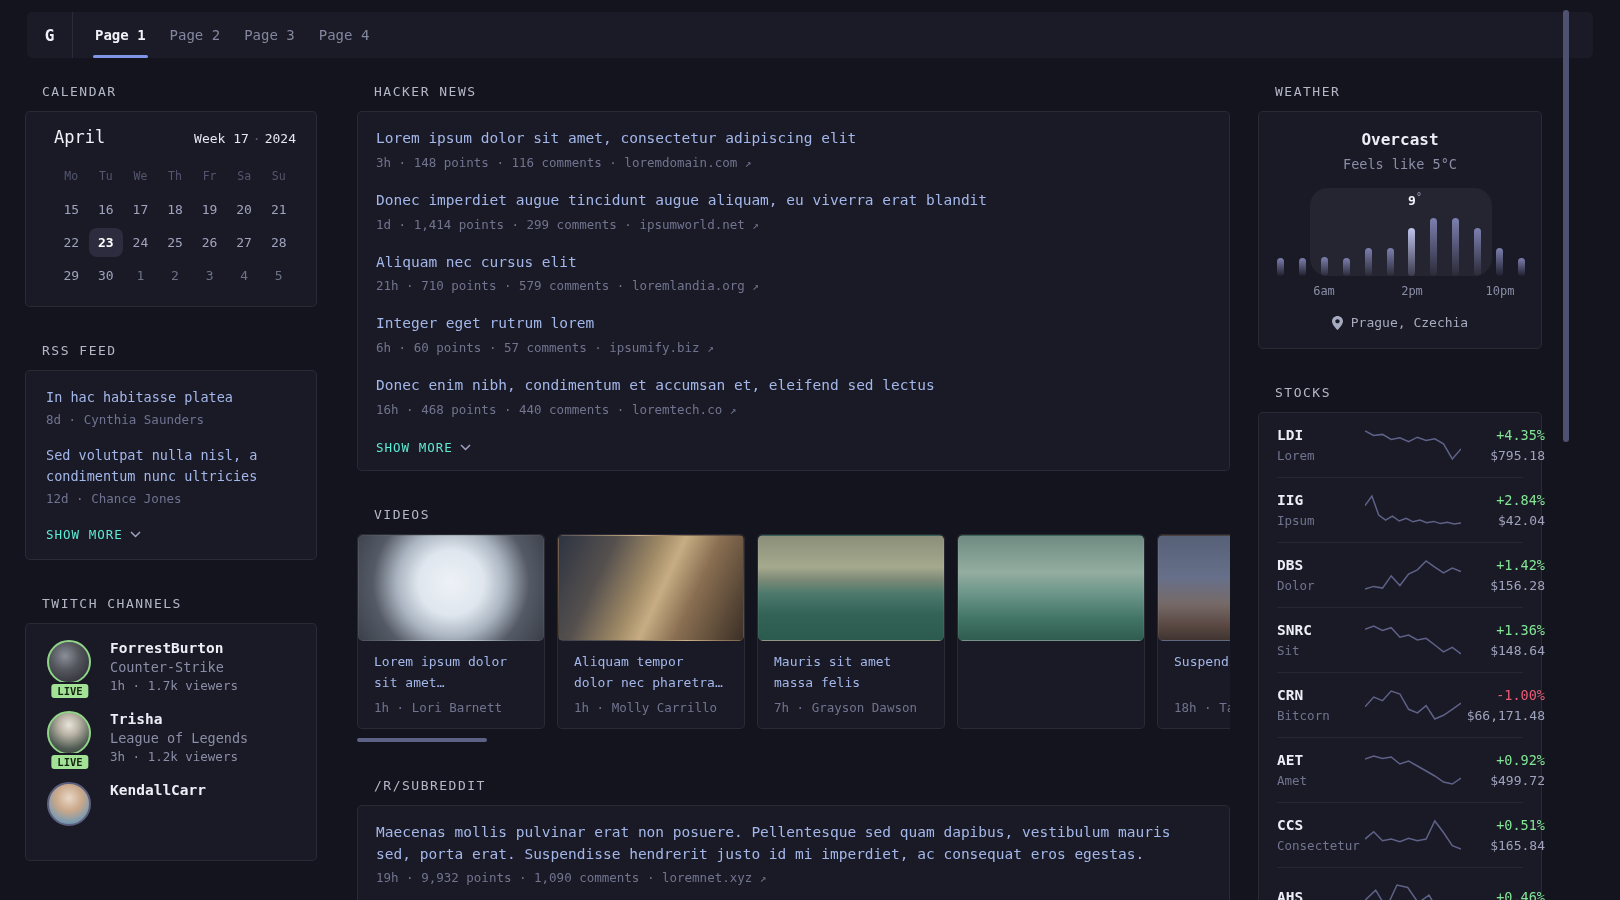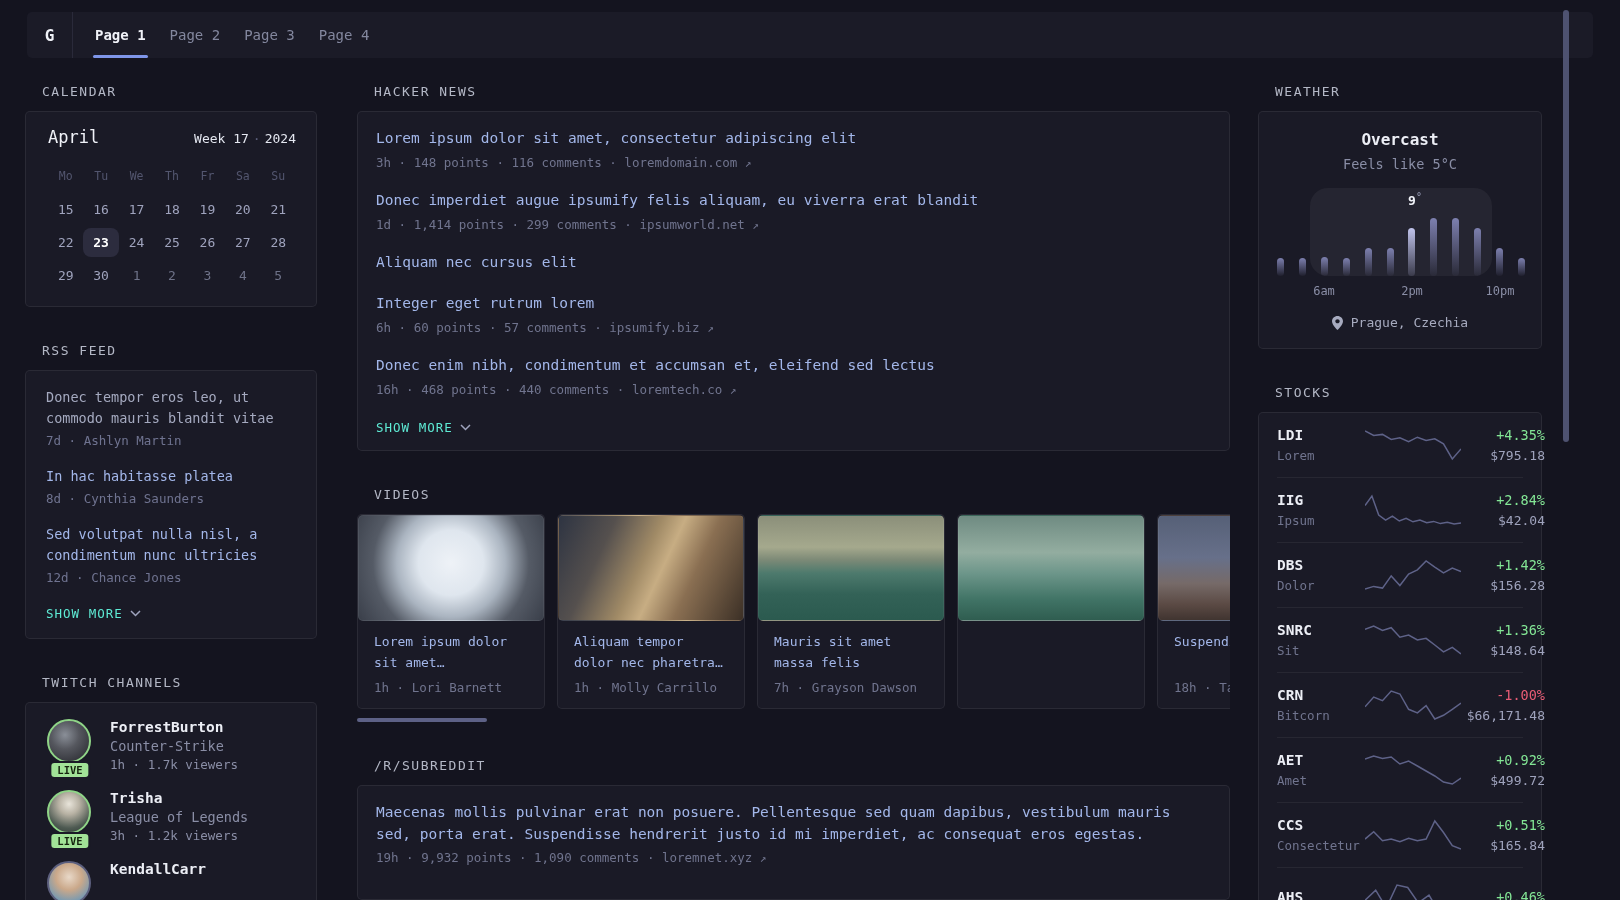--- a/index.html
+++ b/index.html
@@ -40,21 +40,21 @@
   .section + .section { margin-top:36px; }
   .section-title {
     font-size:13px; letter-spacing:1.5px; color:#b4b8c6;
     margin:0 0 12px 17px;
   }
   .card {
     background:#1a1a26; border:1px solid rgba(255,255,255,0.07);
     border-radius:5px;
   }
   
-  .cal { padding:15px 20px 16px 22px; }
+  .cal { padding:15px 20px 16px 28px; }
   .cal-head { display:flex; justify-content:space-between; align-items:baseline; }
   .cal-month { font-size:17px; color:#f0f2f8; }
   .cal-week { font-size:13px; color:#e4e7f0; }
   .cal-week .dot { color:#5a5e7a; padding:0 4px; }
   .cal-grid {
     display:grid; grid-template-columns:repeat(7,1fr);
     margin-top:16px; text-align:center; row-gap:4px;
   }
   .cal-dayname { font-size:11.5px; color:#53566f; padding:6px 0 8px 0; }
   .cal-day { font-size:13px; color:#9fa3bd; padding:7px 0; border-radius:8px; }
@@ -219,24 +219,20 @@
           <span class="cal-day muted">4</span>
           <span class="cal-day muted">5</span>
         </div>
       </div>
     </div>
 
     <div class="section">
       <div class="section-title">RSS FEED</div>
       <div class="card feed">
         <div class="feed-item">
-          <div class="feed-title visited">Donec tempor eros leo, ut commodo mauris blandit vitae</div>
-          <div class="feed-meta">7d · Ashlyn Martin</div>
-        </div>
-        <div class="feed-item">
           <div class="feed-title">In hac habitasse platea</div>
           <div class="feed-meta">8d · Cynthia Saunders</div>
         </div>
         <div class="feed-item">
           <div class="feed-title">Sed volutpat nulla nisl, a condimentum nunc ultricies</div>
           <div class="feed-meta">12d · Chance Jones</div>
         </div>
         <div class="show-more">
           <span>SHOW MORE</span>
           <svg class="chev" width="11" height="7" viewBox="0 0 11 7">
@@ -285,25 +281,26 @@
 
   <div class="col-mid">
     <div class="section">
       <div class="section-title">HACKER NEWS</div>
       <div class="card hn">
         <div class="hn-item">
           <div class="hn-title">Lorem ipsum dolor sit amet, consectetur adipiscing elit</div>
           <div class="hn-meta"><span>3h · 148 points · 116 comments · </span><span class="domain"><span>loremdomain.com</span> <span class="arrow">↗</span></span></div>
         </div>
         <div class="hn-item">
-          <div class="hn-title">Donec imperdiet augue ipsumify felis aliquam, eu viverra erat blandit</div>
+          <div class="hn-title">Donec imperdiet augue tincidunt augue aliquam, eu viverra erat blandit</div>
           <div class="hn-meta"><span>1d · 1,414 points · 299 comments · </span><span class="domain"><span>ipsumworld.net</span> <span class="arrow">↗</span></span></div>
         </div>
         <div class="hn-item">
           <div class="hn-title">Aliquam nec cursus elit</div>
+          <div class="hn-meta"><span>21h · 710 points · 579 comments · </span><span class="domain"><span>loremlandia.org</span> <span class="arrow">↗</span></span></div>
         </div>
         <div class="hn-item">
           <div class="hn-title">Integer eget rutrum lorem</div>
           <div class="hn-meta"><span>6h · 60 points · 57 comments · </span><span class="domain"><span>ipsumify.biz</span> <span class="arrow">↗</span></span></div>
         </div>
         <div class="hn-item">
           <div class="hn-title">Donec enim nibh, condimentum et accumsan et, eleifend sed lectus</div>
           <div class="hn-meta"><span>16h · 468 points · 440 comments · </span><span class="domain"><span>loremtech.co</span> <span class="arrow">↗</span></span></div>
         </div>
         <div class="show-more">

